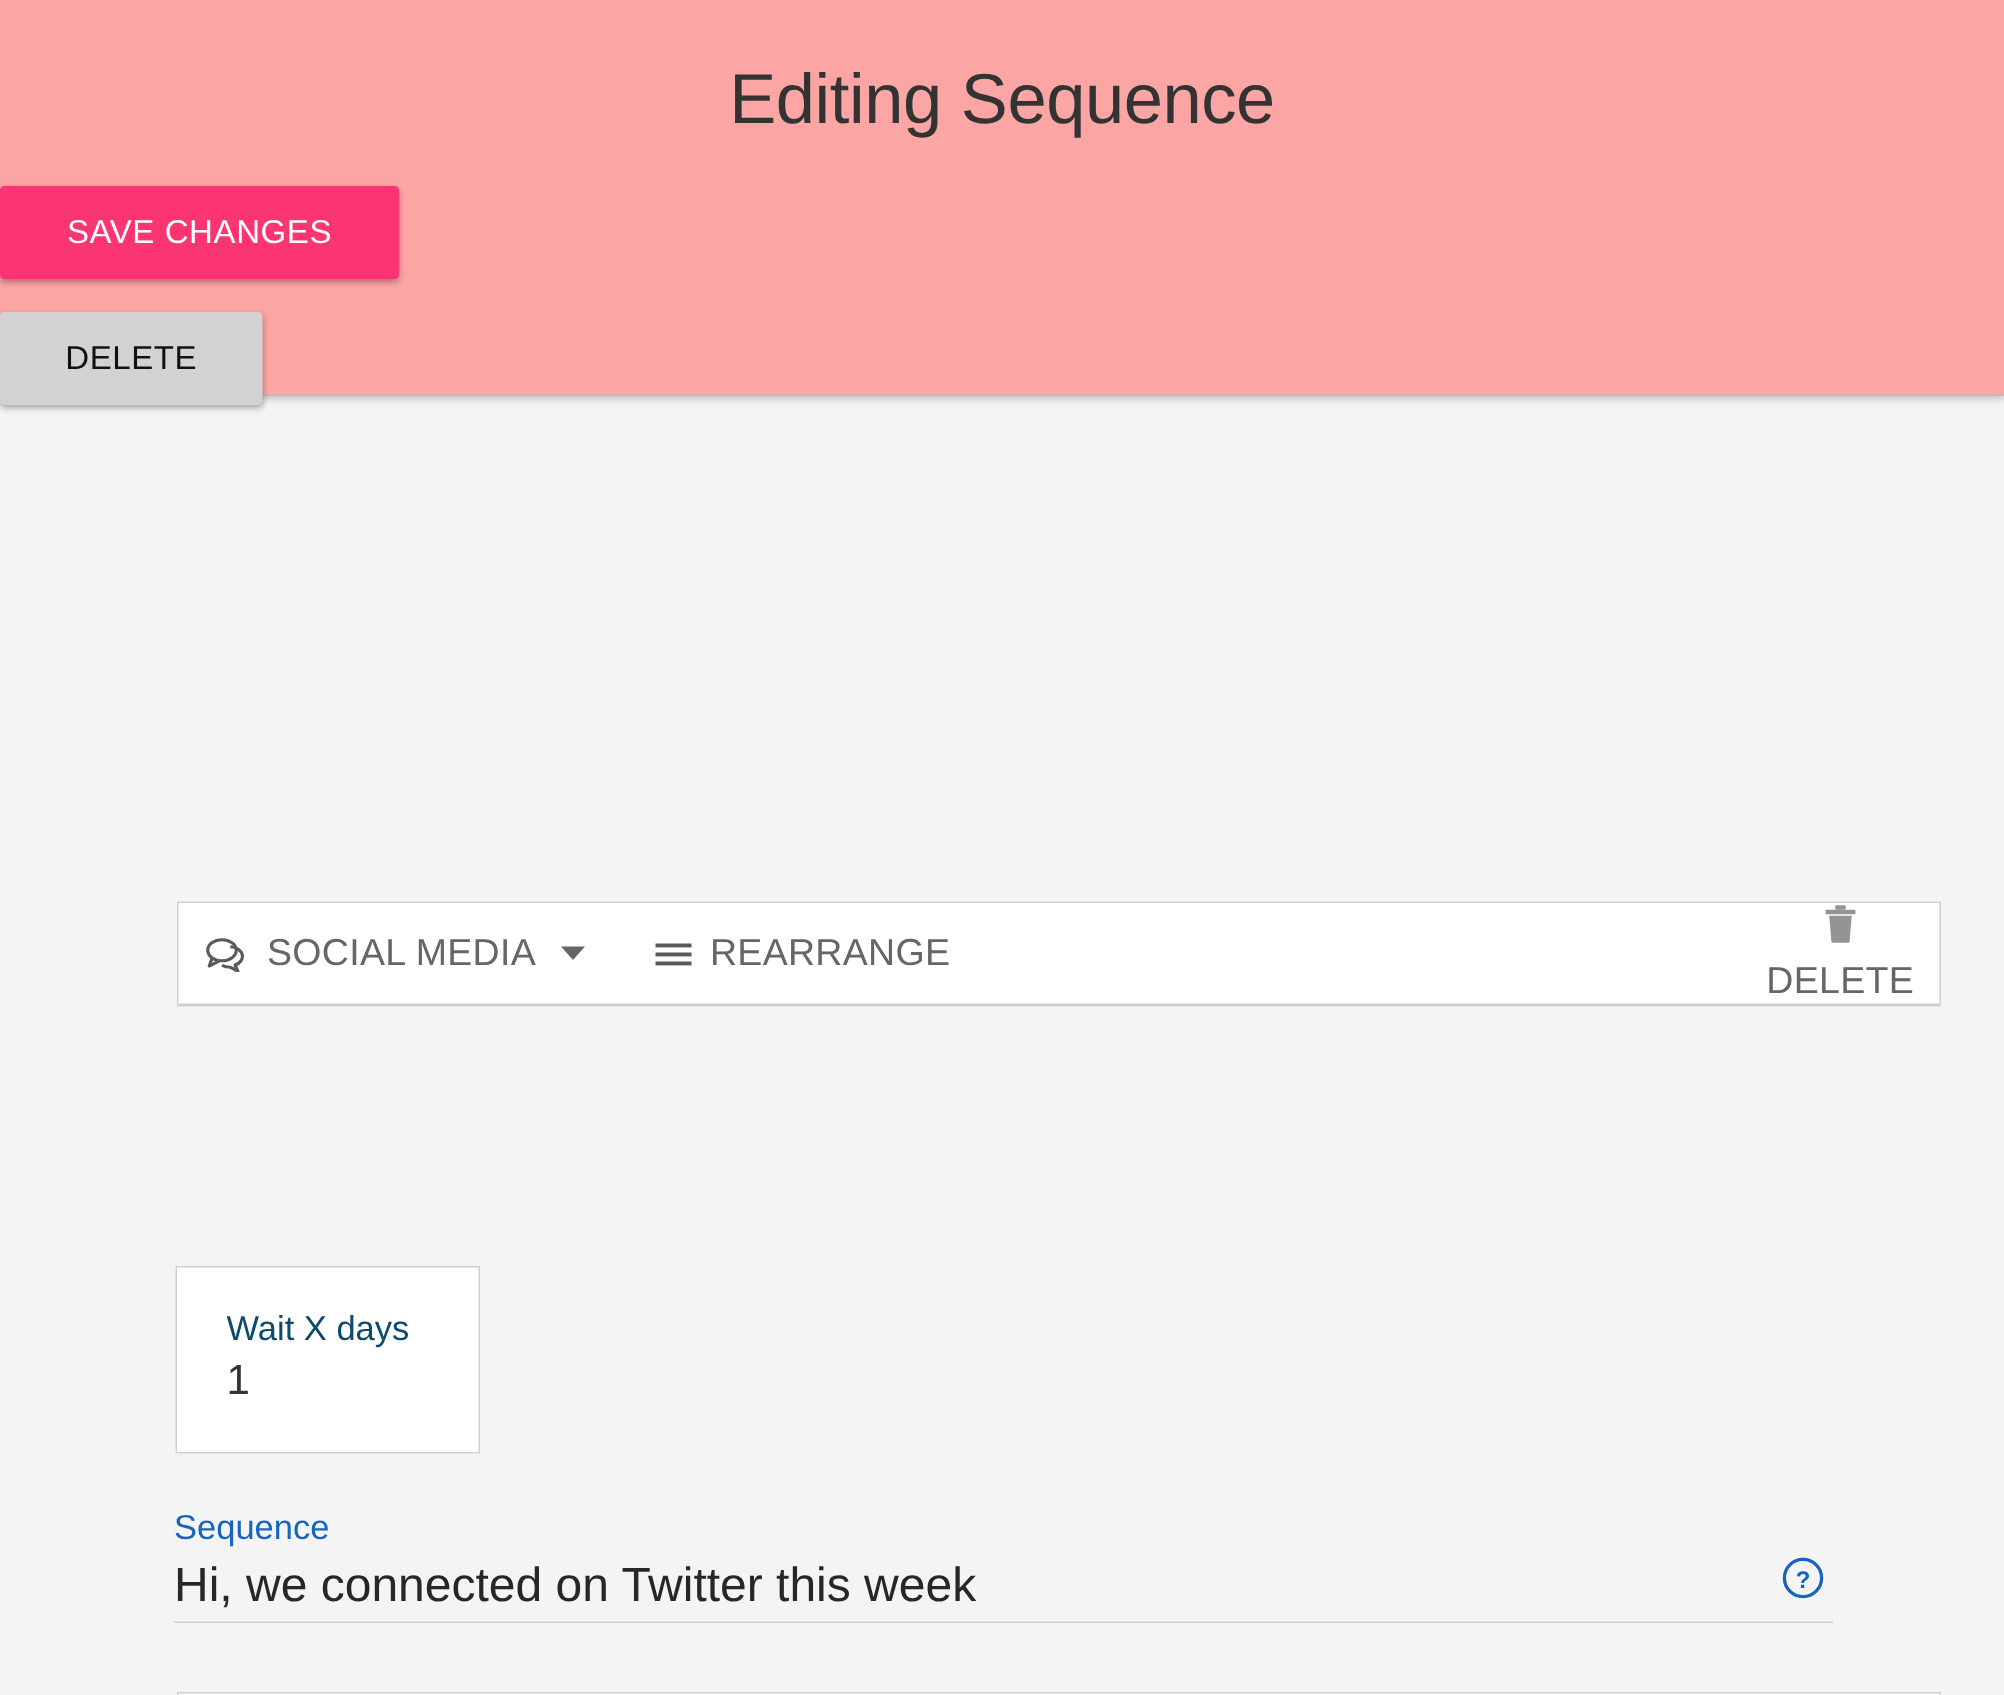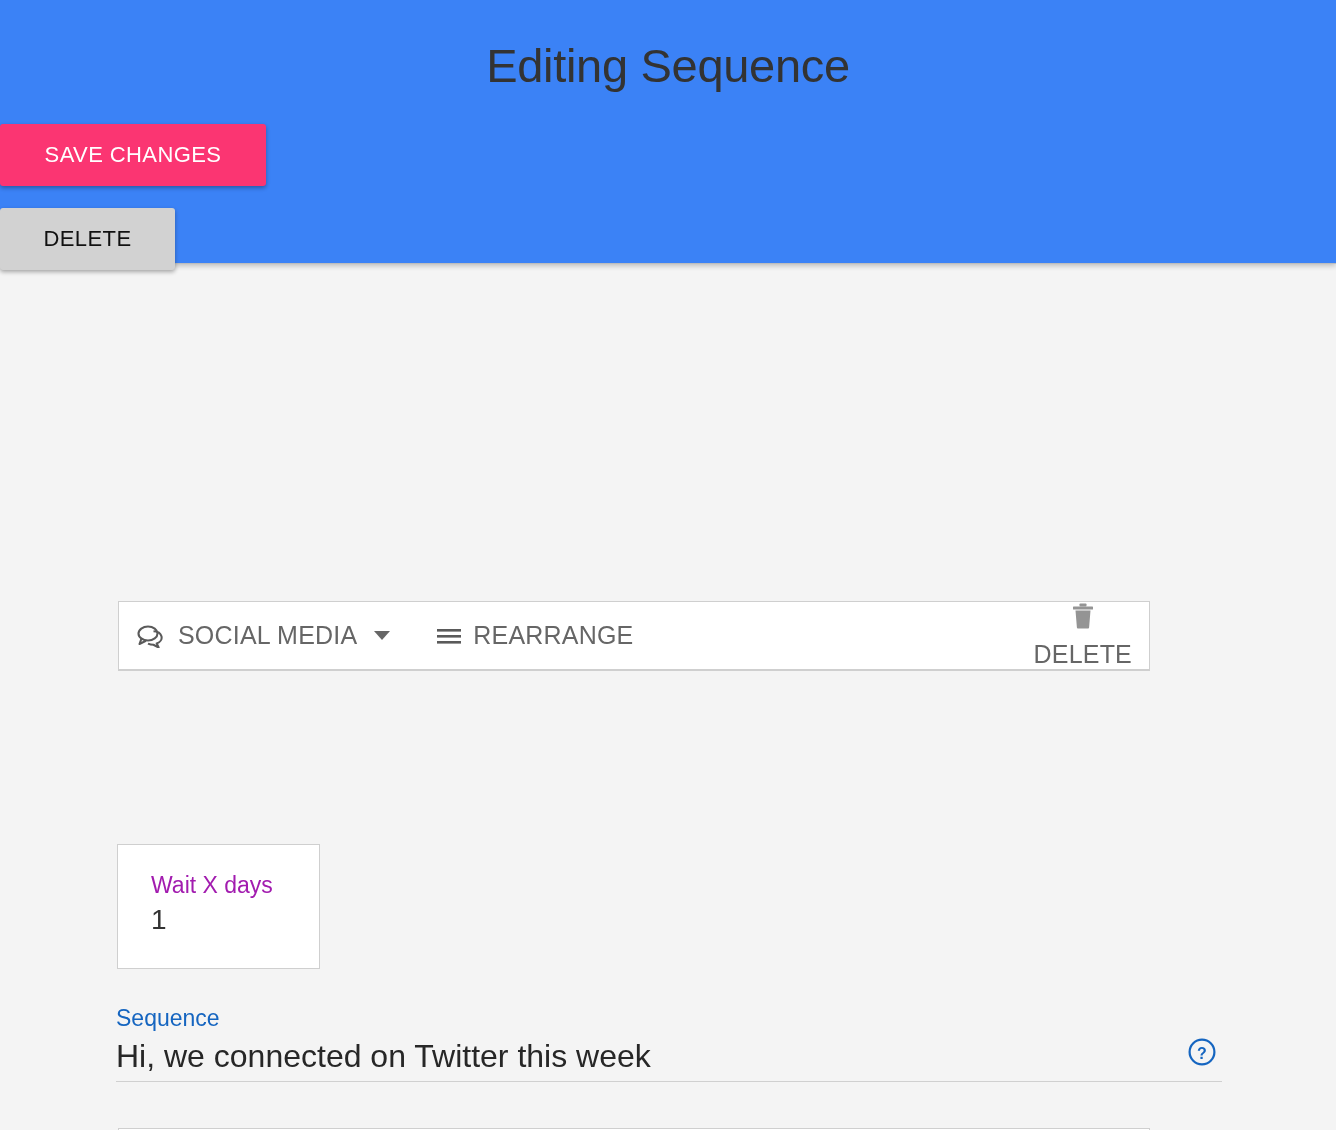--- a/index.html
+++ b/index.html
@@ -10,21 +10,21 @@
     background: #f4f4f4;
     font-family: "Liberation Sans", sans-serif;
     -webkit-font-smoothing: antialiased;
   }
 
   
   .header {
     position: relative;
     width: 100%;
     height: 264px;
-    background: #3b82f6;
+    background: #fca5a5;
     border-bottom: 1px solid #bdbdbd;
     box-shadow: 0 2px 5px rgba(0,0,0,0.22);
     text-align: center;
     z-index: 5;
   }
   .header-title {
     font-size: 47px;
     font-weight: 400;
     color: #333333;
     letter-spacing: -0.3px;
@@ -64,21 +64,21 @@
 
   
   .content {
     position: relative;
     padding: 0 0 0 0;
   }
 
   .card {
     position: absolute;
     left: 118px;
-    width: 1032px;
+    width: 1176px;
     background: #ffffff;
     border: 1px solid #cfcfcf;
   }
 
   
   #social-card { top: 337px; }
   .card-toolbar {
     display: flex;
     align-items: center;
     height: 68px;
@@ -129,21 +129,21 @@
     position: absolute;
     left: 117px;
     top: 580px;
     width: 203px;
     height: 125px;
     background: #ffffff;
     border: 1px solid #cfcfcf;
     padding: 26px 0 0 33px;
   }
   .wait-label {
-    color: #a21caf;
+    color: #0c4a6e;
     font-size: 23px;
     line-height: 1.25;
   }
   .wait-value {
     color: #333333;
     font-size: 28px;
     margin-top: 4px;
   }
 
   

